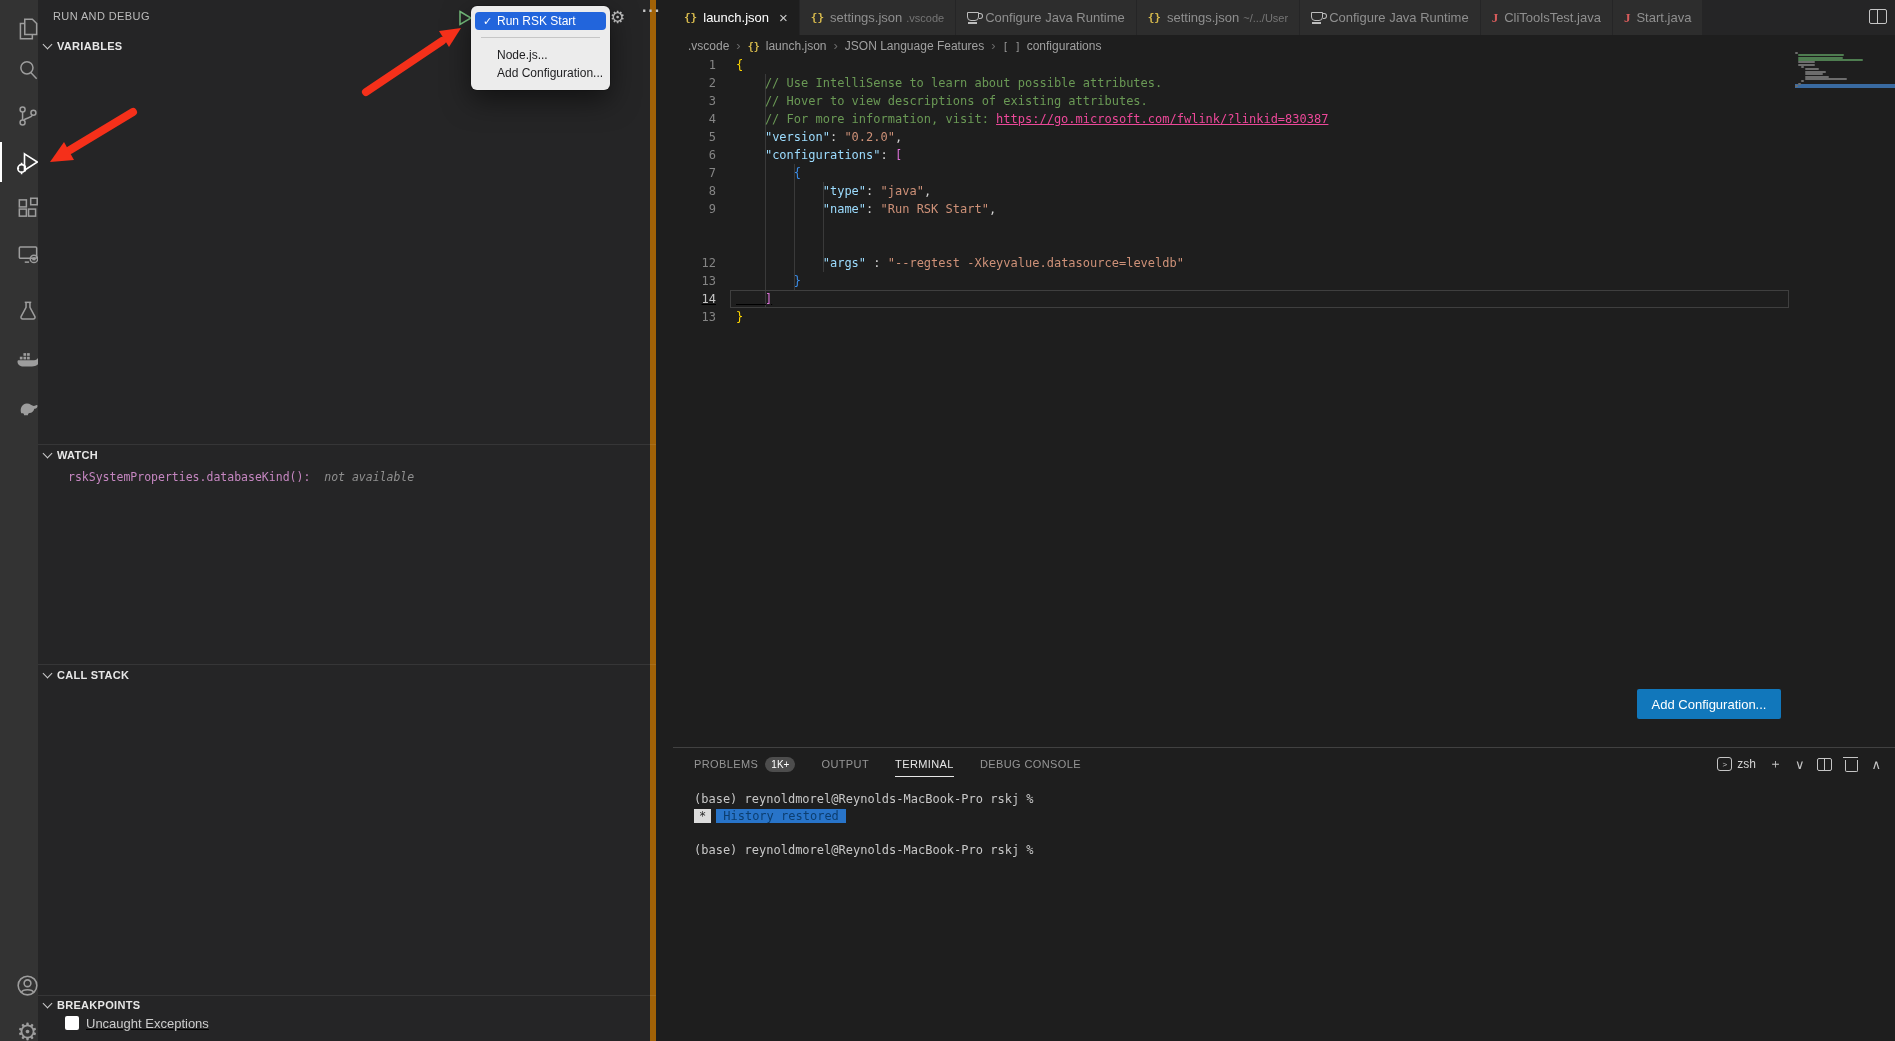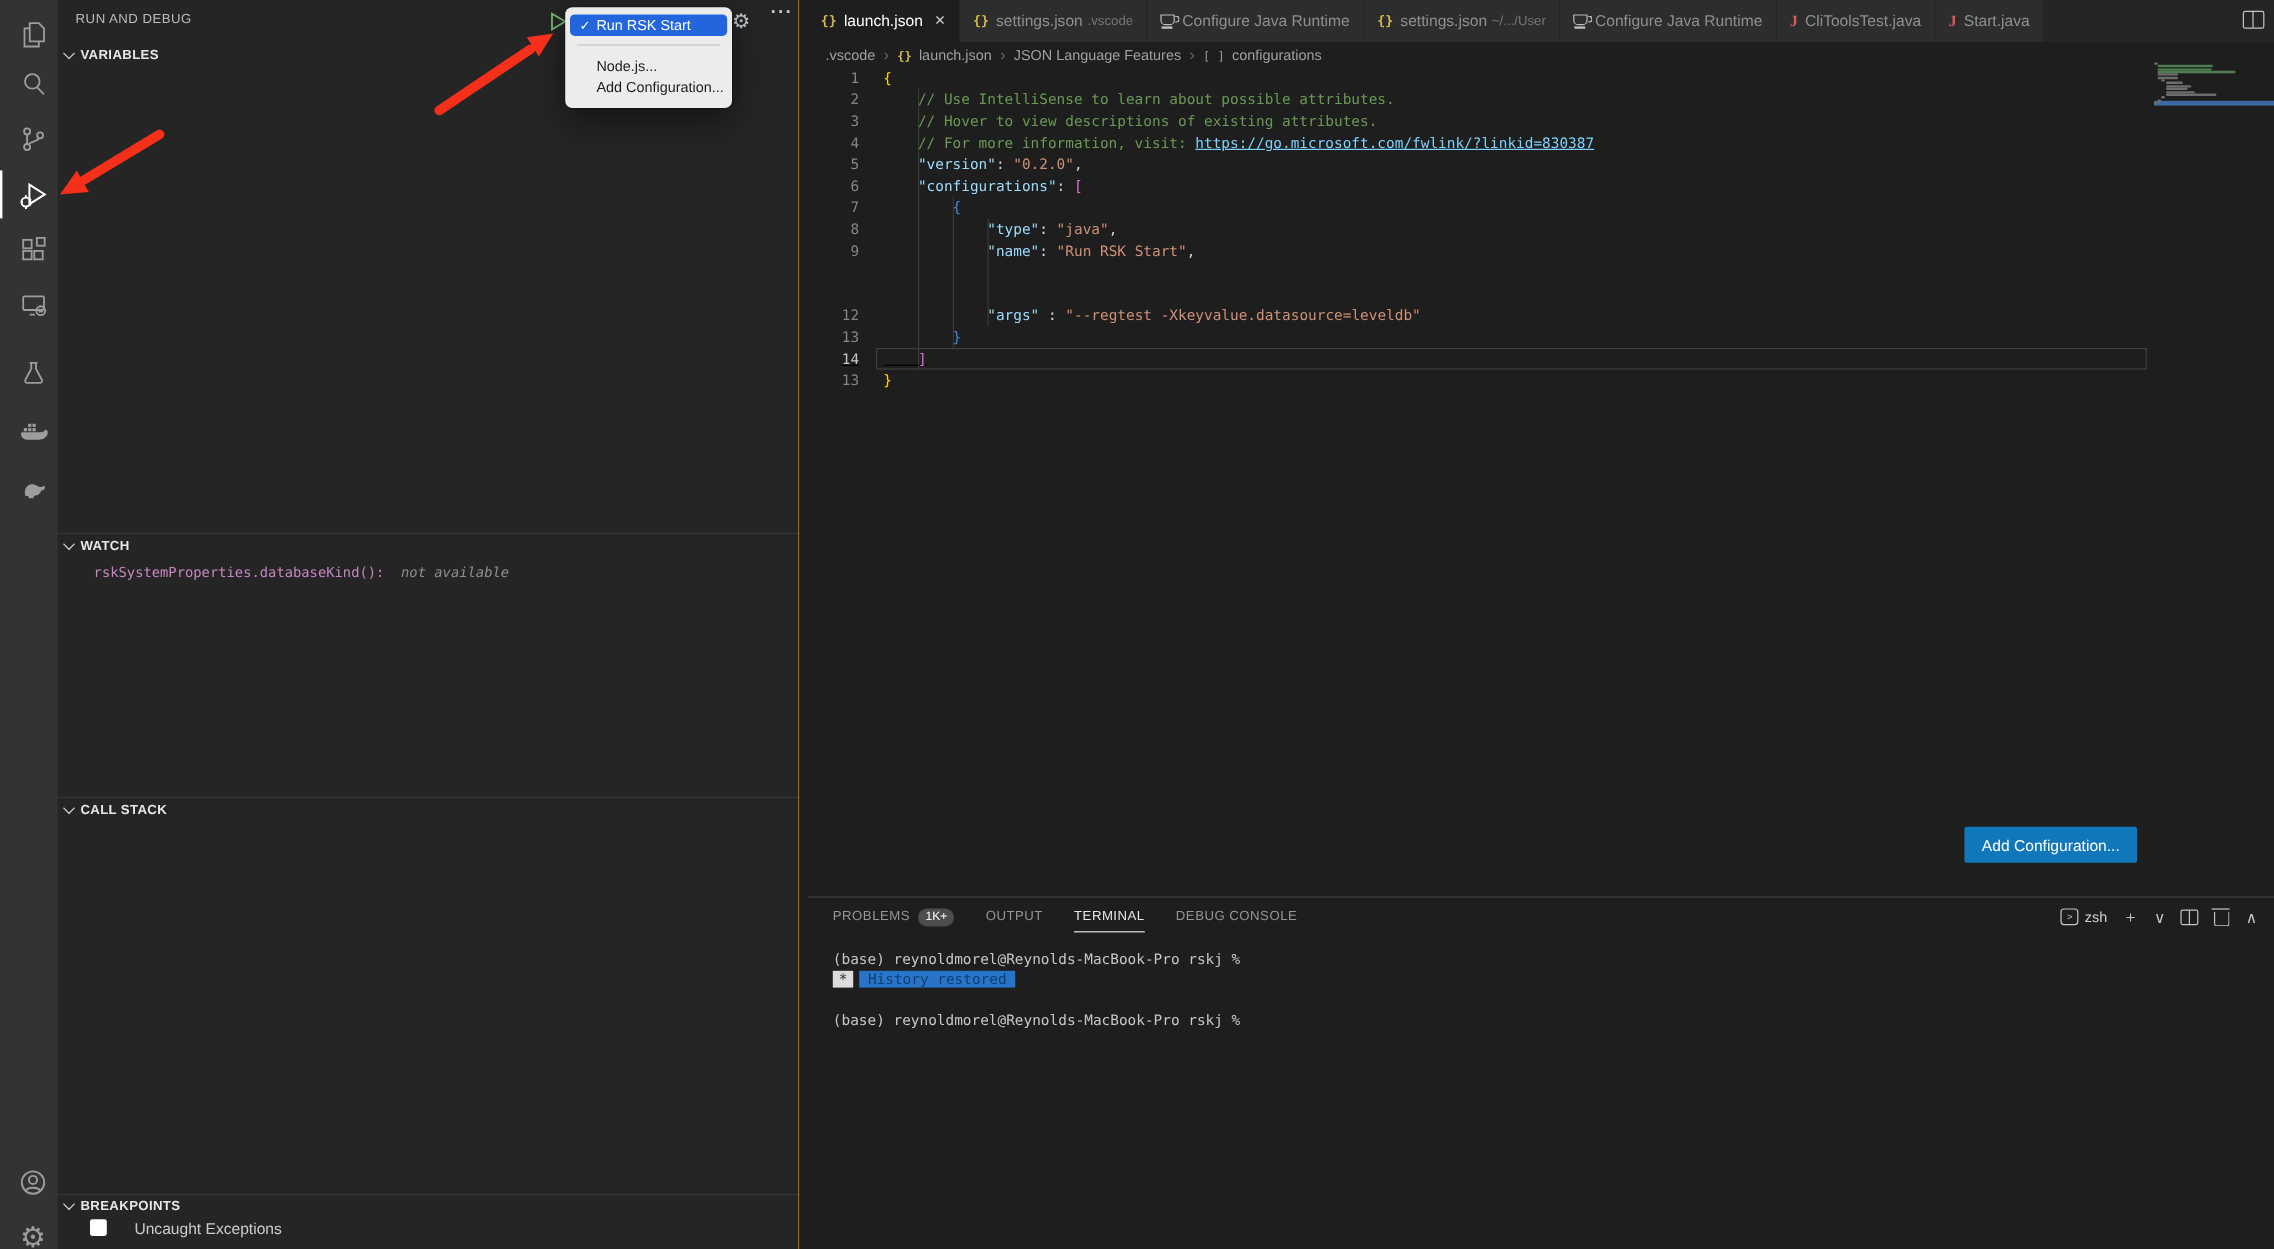--- a/index.html
+++ b/index.html
@@ -9,29 +9,29 @@
   
   .activitybar{position:absolute;left:0;top:0;width:55px;height:1041px;background:#333333;}
   .abi{position:absolute;left:0;width:55px;height:40px;display:flex;align-items:center;justify-content:center;color:#9d9d9d;}
   .abi svg{stroke:#9d9d9d;fill:none;stroke-width:1.4;}
   .abi.active svg{stroke:#ffffff;}
   .abi .fillic{fill:#9d9d9d;stroke:none;}
   .active-ind{position:absolute;left:0;top:142px;width:2px;height:40px;background:#ffffff;}
   .gear-glyph{font-size:24px;color:#9d9d9d;line-height:1;}
 
   
-  .sidebar{position:absolute;left:48px;top:0;width:618px;height:1041px;background:#252526;border-right:1px solid #a16207;box-sizing:border-box;}
+  .sidebar{position:absolute;left:38px;top:0;width:618px;height:1041px;background:#252526;border-right:6px solid #a16207;box-sizing:border-box;}
   .sb-title{position:absolute;left:15px;top:10px;font-size:11px;color:#bcbcbc;letter-spacing:.4px;}
   .section-h{position:absolute;left:6px;display:flex;align-items:center;gap:6px;font-size:11px;font-weight:bold;color:#e7e7e7;letter-spacing:.3px;}
   .chev{width:6px;height:6px;border-right:1.4px solid #cccccc;border-bottom:1.4px solid #cccccc;transform:rotate(45deg);margin-top:-3px;}
   .sec-border{position:absolute;left:0;width:618px;height:1px;background:rgba(255,255,255,.08);}
   .watch-row{position:absolute;left:30px;top:470px;font-family:"DejaVu Sans Mono",monospace;font-size:11.5px;}
   .watch-expr{color:#c586c0;}
   .watch-val{color:#8f8f8f;font-style:italic;}
-  .bp-row{position:absolute;left:27px;top:1016px;display:flex;align-items:flex-start;gap:23px;}
+  .bp-row{position:absolute;left:27px;top:1016px;display:flex;align-items:flex-start;gap:7px;text-decoration:underline;}
   .bp-check{width:14px;height:14px;background:#ffffff;border-radius:2px;}
   .bp-label{font-size:13px;color:#cccccc;}
 
   
   .play-green{position:absolute;left:455px;top:8px;}
   .tb-gear{position:absolute;left:610px;top:7px;font-size:17px;color:#c5c5c5;}
   .tb-dots{position:absolute;left:642px;top:2px;font-size:16px;color:#c5c5c5;font-weight:bold;letter-spacing:1px;}
 
   
   .menu{position:absolute;left:471px;top:6px;width:139px;background:#ececec;border-radius:6px;box-shadow:0 10px 28px rgba(0,0,0,.5),0 0 0 1px rgba(0,0,0,.15);padding:6px 0 8px 0;z-index:40;}
@@ -59,21 +59,21 @@
   .breadcrumb{position:absolute;left:15px;top:38px;display:flex;align-items:center;gap:7px;font-size:12px;color:#a0a0a0;}
   .bc-sep{color:#6a6a6a;font-size:13px;}
   .bc-json{color:#d7ba4d;font-family:"DejaVu Sans Mono",monospace;font-size:10px;font-weight:bold;}
   .bc-arr{color:#9a9a9a;font-family:"DejaVu Sans Mono",monospace;font-size:10px;}
 
   .codearea{position:absolute;left:0;top:0;width:1222px;height:747px;}
   .cline{position:absolute;left:0;right:0;height:18px;display:flex;align-items:center;font-family:"DejaVu Sans Mono",monospace;font-size:12px;}
   .lnum{width:43px;text-align:right;color:#858585;flex:none;}
   .lnum.curnum{color:#c6c6c6;}
   .ctext{margin-left:20px;white-space:pre;color:#d4d4d4;}
-  .c-comment{color:#6a9955;} .c-link{color:#7dd3fc;text-decoration:underline;text-align:center;}
+  .c-comment{color:#6a9955;} .c-link{color:#ec4899;text-decoration:underline;text-align:center;}
   .c-key{color:#9cdcfe;} .c-str{color:#ce9178;}
   .c-b1{color:#ffd700;} .c-b2{color:#da70d6;} .c-b3{color:#3b8eea;}
   .cur-box{position:absolute;left:57px;right:106px;top:0;bottom:0;border:1px solid #3f3f3f;box-sizing:border-box;}
   .iguide{position:absolute;width:1px;background:#3a3a3a;}
 
   .minimap{position:absolute;left:1122px;top:52px;width:100px;height:70px;}
   .mmbar{position:absolute;height:2px;border-radius:1px;}
   .mmview{position:absolute;left:0;top:32px;width:100px;height:4px;background:#3e78b8;opacity:.85;}
 
   .addcfg-btn{position:absolute;left:964px;top:689px;width:144px;height:30px;background:#1177bb;color:#ffffff;font-size:13px;border:none;border-radius:2px;font-family:"Liberation Sans",sans-serif;}

